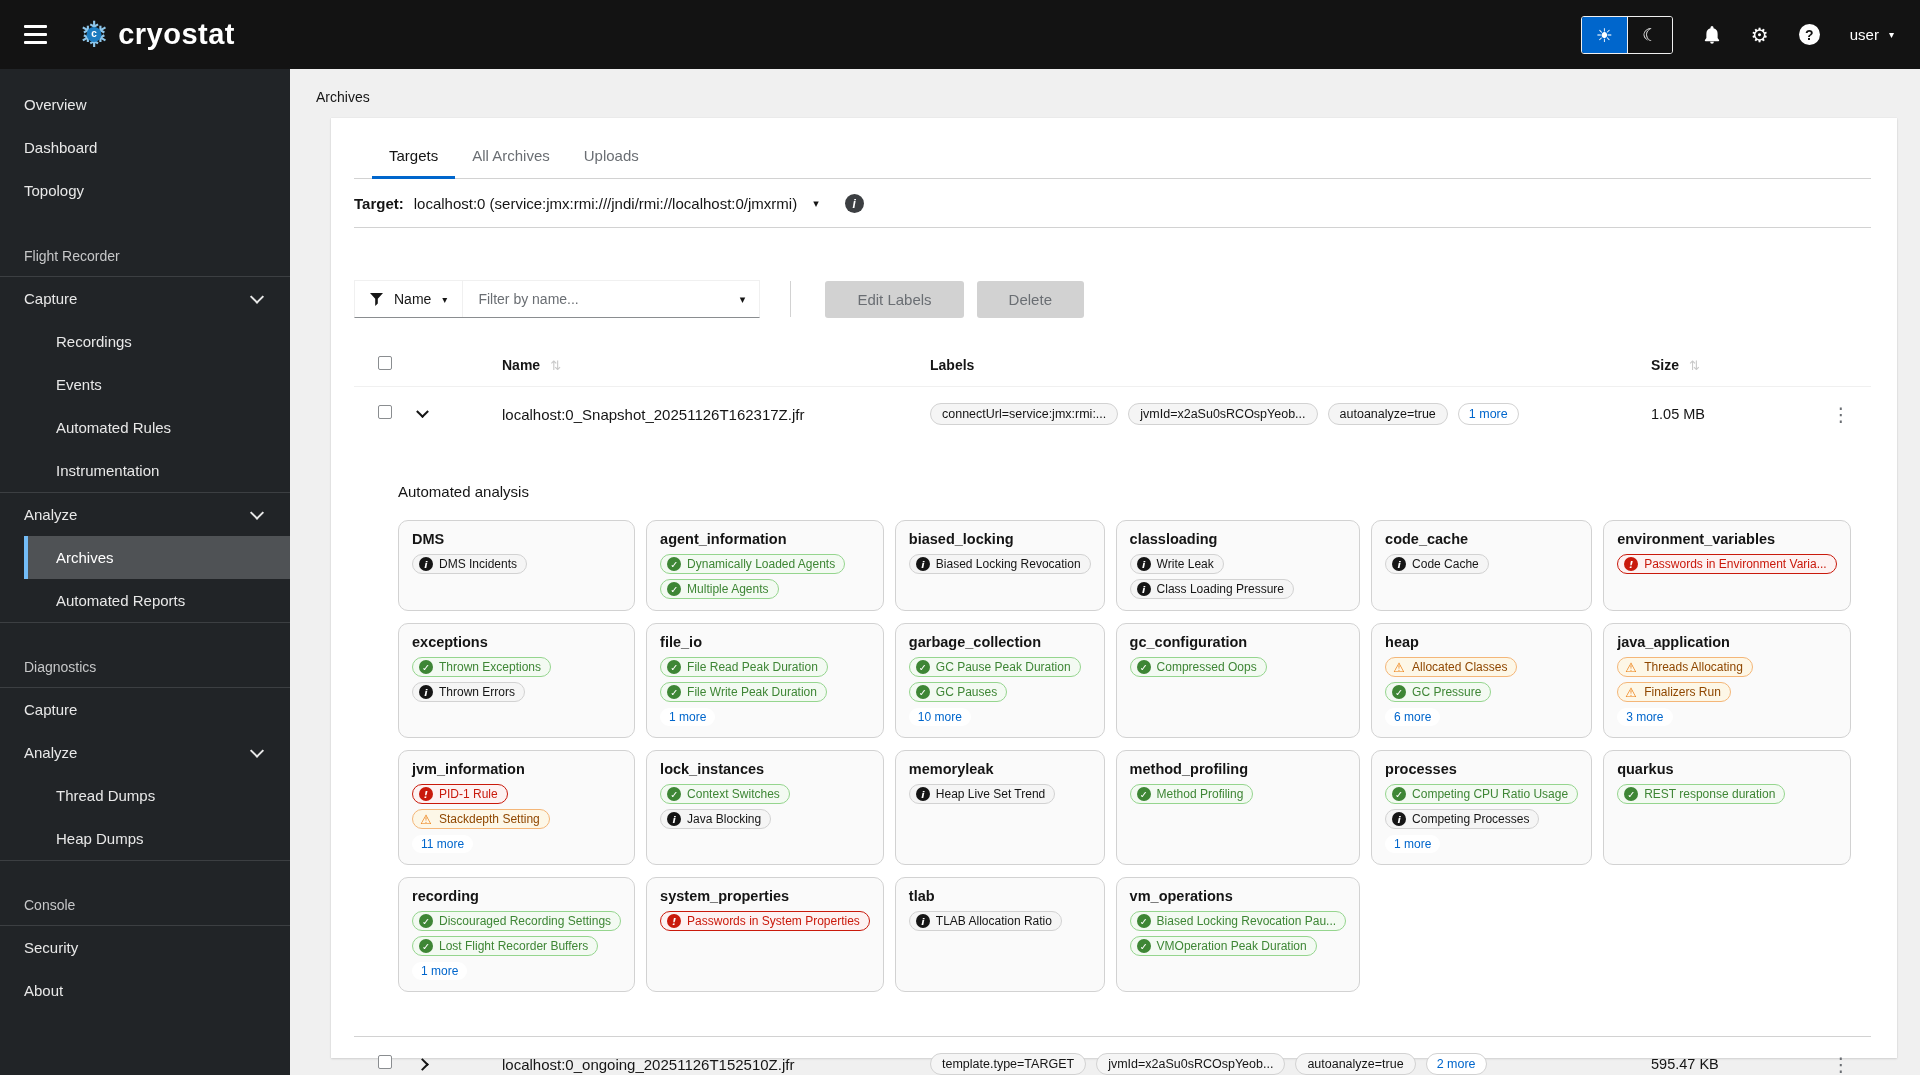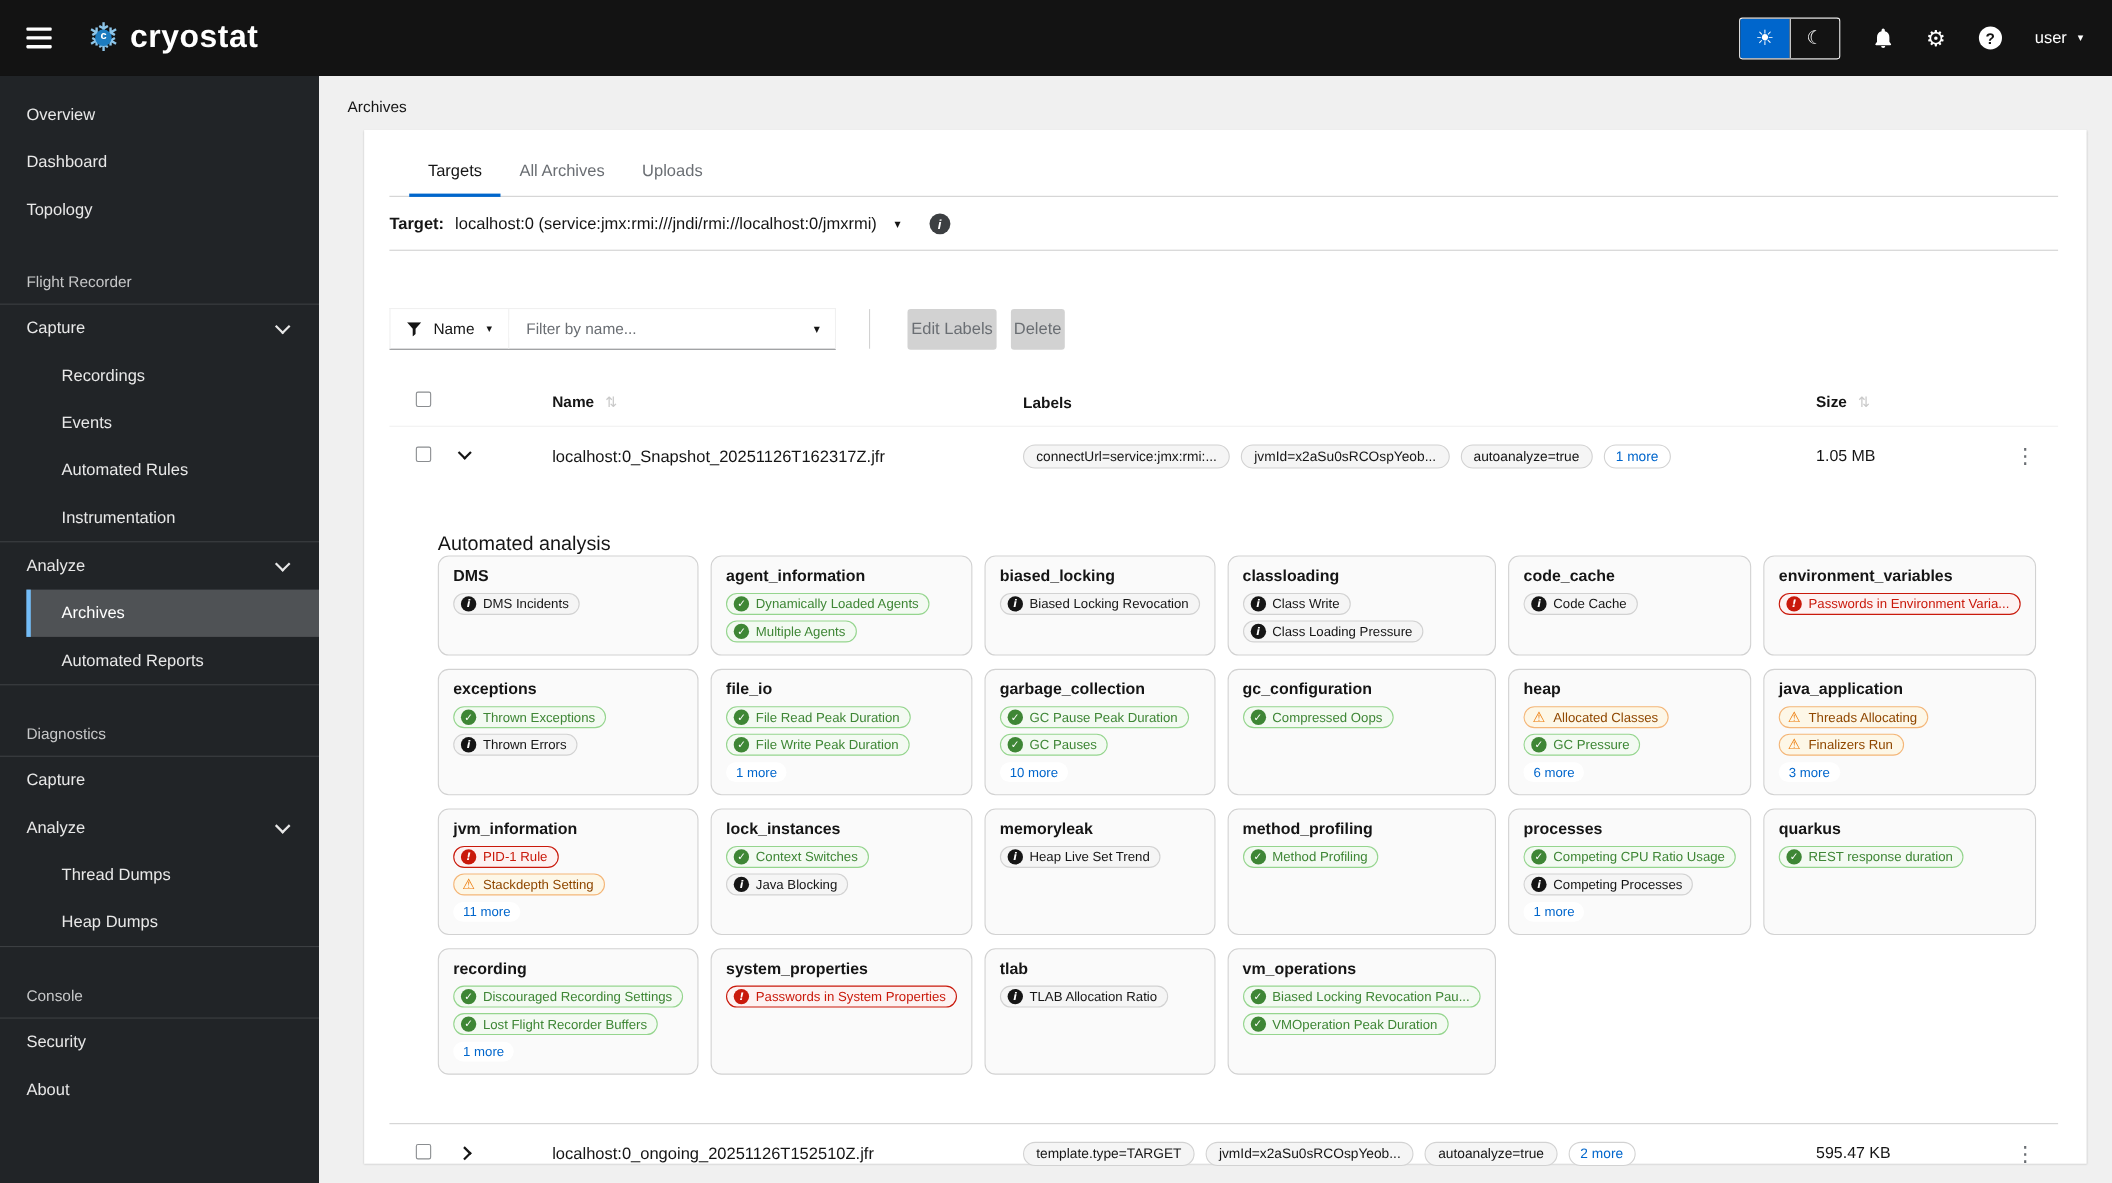--- a/index.html
+++ b/index.html
@@ -52,21 +52,21 @@
   
   .toolbar { display: flex; align-items: center; margin-top: 52px; }
   .filter-group { display: flex; align-items: stretch; background: #fff; border: 1px solid #f0f0f0; border-bottom: 1px solid #8a8d90; height: 38px; }
   .filter-attr { display: flex; align-items: center; gap: 11px; padding: 0 15px; border-right: 1px solid #f0f0f0; cursor: pointer; }
   .filter-attr-label { font-size: 14px; color: #151515; }
   .filter-input-wrap { position: relative; width: 296px; display: flex; align-items: center; }
   .filter-input { border: none; outline: none; width: 100%; padding: 0 30px 0 15px; font-size: 14px; font-family: "Liberation Sans", sans-serif; color: #151515; }
   .filter-input::placeholder { color: #6a6e73; }
   .filter-input-caret { position: absolute; right: 14px; font-family: "DejaVu Sans", sans-serif; font-size: 11px; color: #151515; cursor: pointer; }
   .toolbar-sep { width: 1px; height: 36px; background: #d2d2d2; margin: 0 34px 0 30px; }
-  .btn-disabled { background: #d2d2d2; color: #6a6e73; border: none; font-size: 15px; font-family: "Liberation Sans", sans-serif; padding: 10px 3px; border-radius: 3px; margin-right: 13px; cursor: not-allowed; }
+  .btn-disabled { background: #d2d2d2; color: #6a6e73; border: none; font-size: 15px; font-family: "Liberation Sans", sans-serif; padding: 10px 32px; border-radius: 3px; margin-right: 13px; cursor: not-allowed; }
 
   
   .table { margin-top: 28px; }
   .trow { display: grid; grid-template-columns: 64px 84px 428px 1fr 160px 60px; align-items: center; }
   .thead { padding: 10px 0 12px; border-bottom: 1px solid #f0f0f0; }
   .th { font-size: 14px; font-weight: bold; color: #151515; }
   .sort-icon { font-family: "DejaVu Sans", sans-serif; color: #c9c9c9; font-size: 13px; font-weight: normal; margin-left: 10px; cursor: pointer; }
   .cell-check { padding-left: 24px; }
   .checkbox { width: 14px; height: 14px; border: 1px solid #8a8d90; border-radius: 2px; background: #fff; cursor: pointer; display: inline-block; }
   .data-row { padding: 16px 0; }
@@ -75,21 +75,21 @@
   .chev-right { transform: rotate(-45deg); }
   .row-name { font-size: 15px; color: #151515; }
   .labels-cell { display: flex; align-items: center; gap: 10px; }
   .chip { display: inline-flex; align-items: center; background: #f5f5f5; border: 1px solid #d2d2d2; border-radius: 12px; padding: 3px 11px; font-size: 12.5px; color: #151515; white-space: nowrap; }
   .more-pill { display: inline-flex; align-items: center; background: #fff; border: 1px solid #d2d2d2; border-radius: 12px; padding: 3px 10px; font-size: 12.5px; color: #0066cc; cursor: pointer; white-space: nowrap; }
   .size-cell { font-size: 14.5px; color: #151515; }
   .kebab { font-family: "DejaVu Sans", sans-serif; font-size: 19px; color: #6a6e73; cursor: pointer; text-align: center; }
 
   
   .expanded { padding: 42px 58px 44px 44px; border-bottom: 1px solid #d2d2d2; }
-  .analysis-heading { font-size: 18px; color: #151515; }
+  .analysis-heading { font-size: 15px; color: #151515; margin-bottom: 20px; }
   .cards-grid { display: grid; grid-template-columns: repeat(6, 1fr); gap: 12px 11px; }
   .acard { background: #fafafa; border: 1px solid #d2d2d2; border-radius: 10px; padding: 10px 13px 11px; min-height: 76px; }
   .acard-title { font-size: 14.5px; font-weight: bold; color: #151515; margin-bottom: 7px; }
   .chips-col { display: flex; flex-direction: column; align-items: flex-start; gap: 5px; }
   .rchip { display: inline-flex; align-items: center; gap: 6px; border-radius: 11px; padding: 2px 9px 2px 6px; font-size: 12px; border: 1px solid #d2d2d2; background: #f5f5f5; color: #151515; white-space: nowrap; max-width: 100%; }
   .rchip-icon { flex: 0 0 auto; width: 14px; height: 14px; border-radius: 50%; display: inline-grid; place-items: center; font-size: 9.5px; font-weight: bold; font-family: "DejaVu Sans", sans-serif; }
   .rchip.info .rchip-icon { background: #151515; color: #fff; }
   .rchip.info .rchip-icon::before { content: "i"; font-style: italic; }
   .rchip.success { background: #f3faf2; border-color: #95d58e; color: #3e8635; }
   .rchip.success .rchip-icon { background: #3e8635; color: #fff; }
@@ -271,21 +271,21 @@
                   </span>
               </div>
 
             </div>
             <div class="acard">
               <div class="acard-title">classloading</div>
               <div class="chips-col">
 
               <span class="rchip info">
                     <i class="rchip-icon"></i>
-                    <span>Class Write</span>
+                    <span>Write Leak</span>
                   </span>
                 <span class="rchip info">
                     <i class="rchip-icon"></i>
                     <span>Class Loading Pressure</span>
                   </span>
               </div>
 
             </div>
             <div class="acard">
               <div class="acard-title">code_cache</div>

